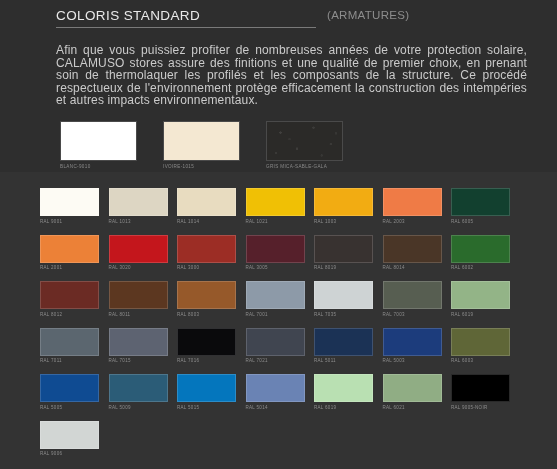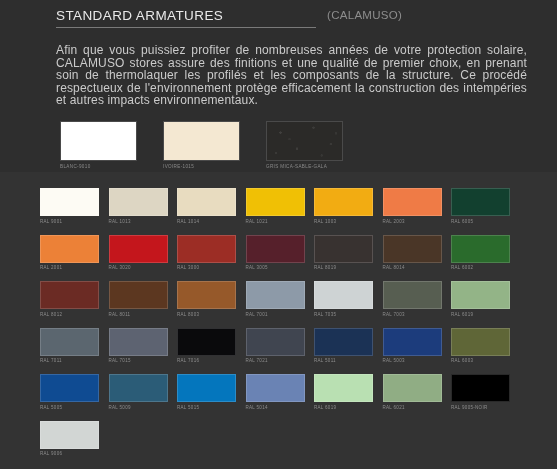--- a/index.html
+++ b/index.html
@@ -133,23 +133,23 @@
     color: #8d8d8d;
     letter-spacing: 0.3px;
     white-space: nowrap;
   }
 </style>
 </head>
 <body>
 
 <div class="header">
   <div class="header-inner">
-    <div class="page-title">STANDARD ARMATURES</div>
+    <div class="page-title">COLORIS STANDARD</div>
     <div class="title-rule"></div>
-    <div class="title-suffix">(CALAMUSO)</div>
+    <div class="title-suffix">(ARMATURES)</div>
   </div>
 </div>
 
 <div class="intro">Afin que vous puissiez profiter de nombreuses années de votre protection solaire, CALAMUSO stores assure des finitions et une qualité de premier choix, en prenant soin de thermolaquer les profilés et les composants de la structure. Ce procédé respectueux de l'environnement protège efficacement la construction des intempéries et autres impacts environnementaux.</div>
 
 <div class="featured" id="featured-list">
     <div class="featured-item">
       <div class="featured-chip" style="background: rgb(255, 255, 255);"></div>
       <div class="featured-label">BLANC-9010</div>
     </div>

